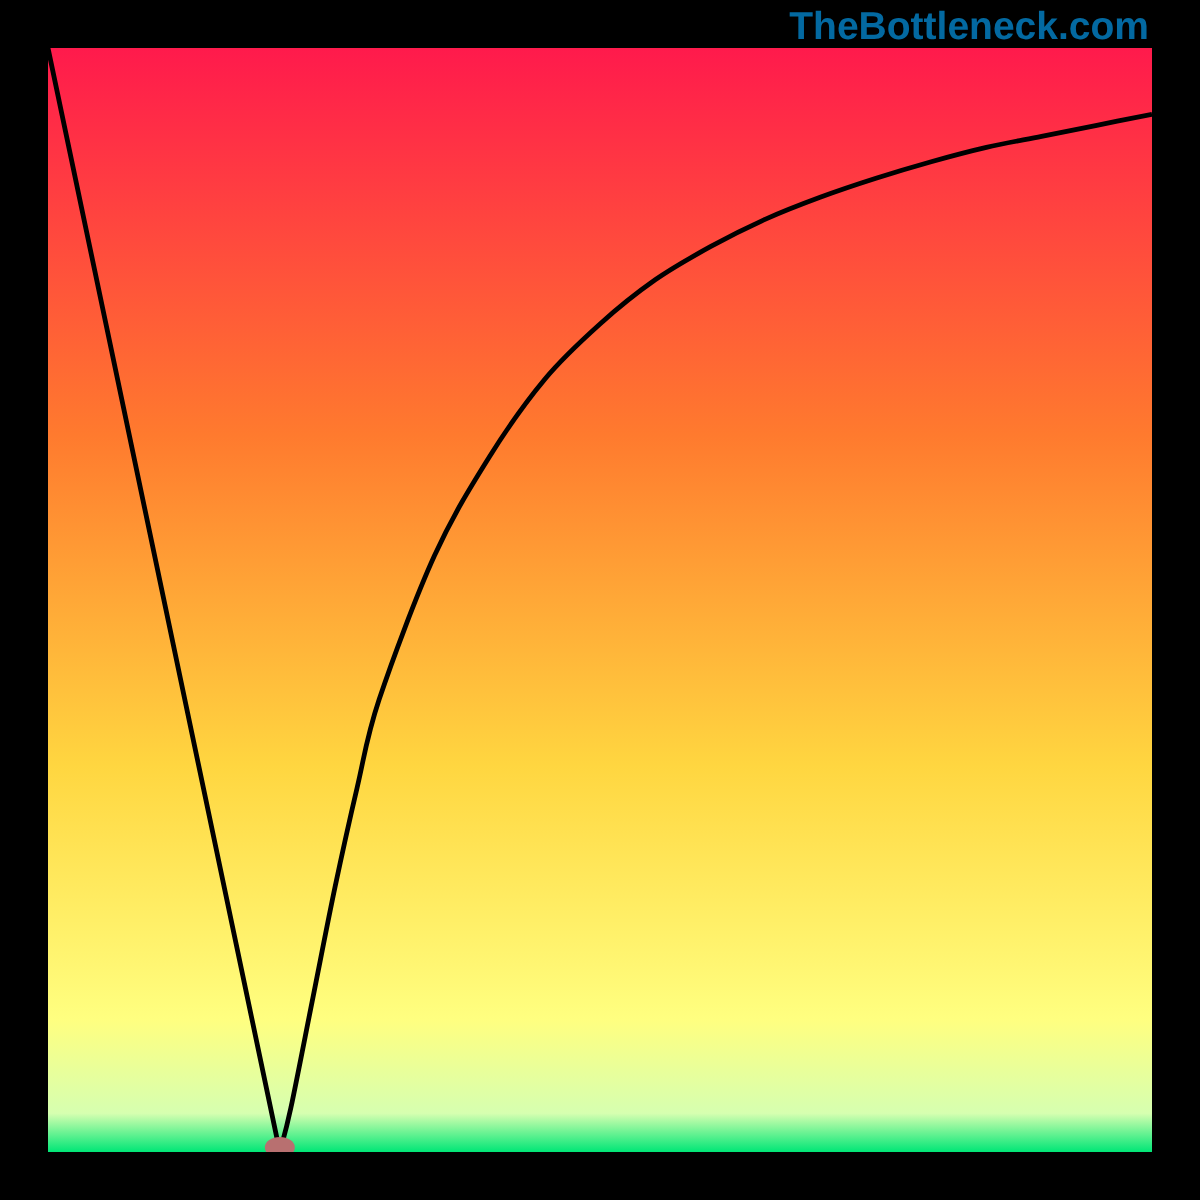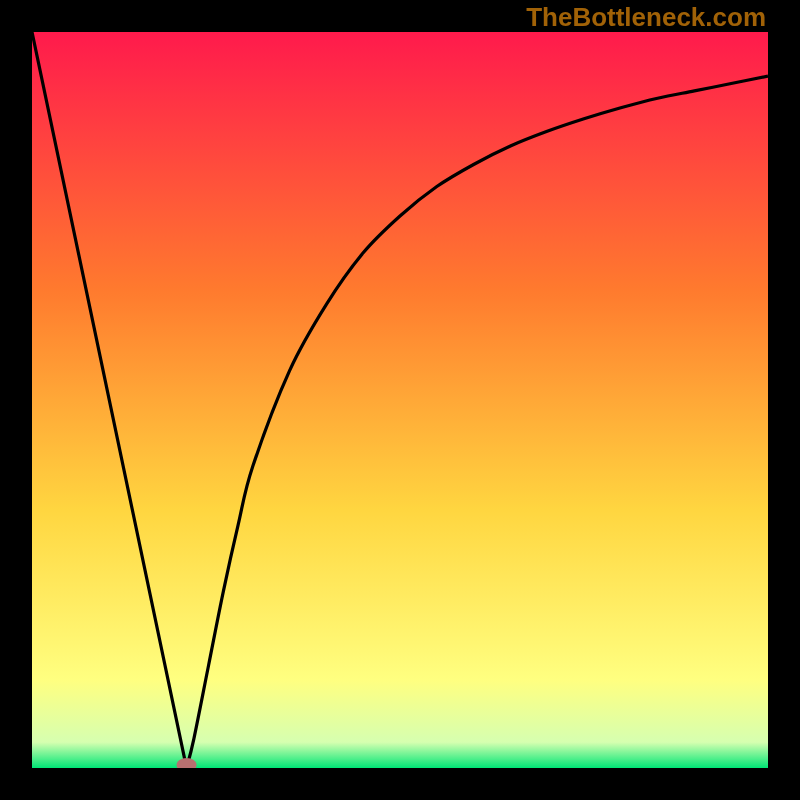--- a/index.html
+++ b/index.html
@@ -1,18 +1,18 @@
 <!DOCTYPE html>
 <html><head>
 <meta charset="utf-8">
 <style>
   html,body{margin:0;padding:0;width:800px;height:800px;overflow:hidden;font-family:Arial,Helvetica,sans-serif;}
   #frame{position:relative;width:800px;height:800px;background:#000;}
   #plot-area{position:absolute;left:32px;top:32px;width:736px;height:736px;}
-  #watermark{position:absolute;top:2px;right:34px;color:#a16207;font-size:26px;font-weight:600;}
+  #watermark{position:absolute;top:2px;right:34px;color:#0369a1;font-size:26px;font-weight:600;}
   svg{display:block;}
 </style>
 </head>
 <body>
 
 <div id="frame">
   <div id="plot-area">
     <svg id="chart-svg" width="736" height="736" viewBox="0 0 736 736">
         <defs>
           <linearGradient id="bg-grad" x1="0" y1="0" x2="0" y2="1">

